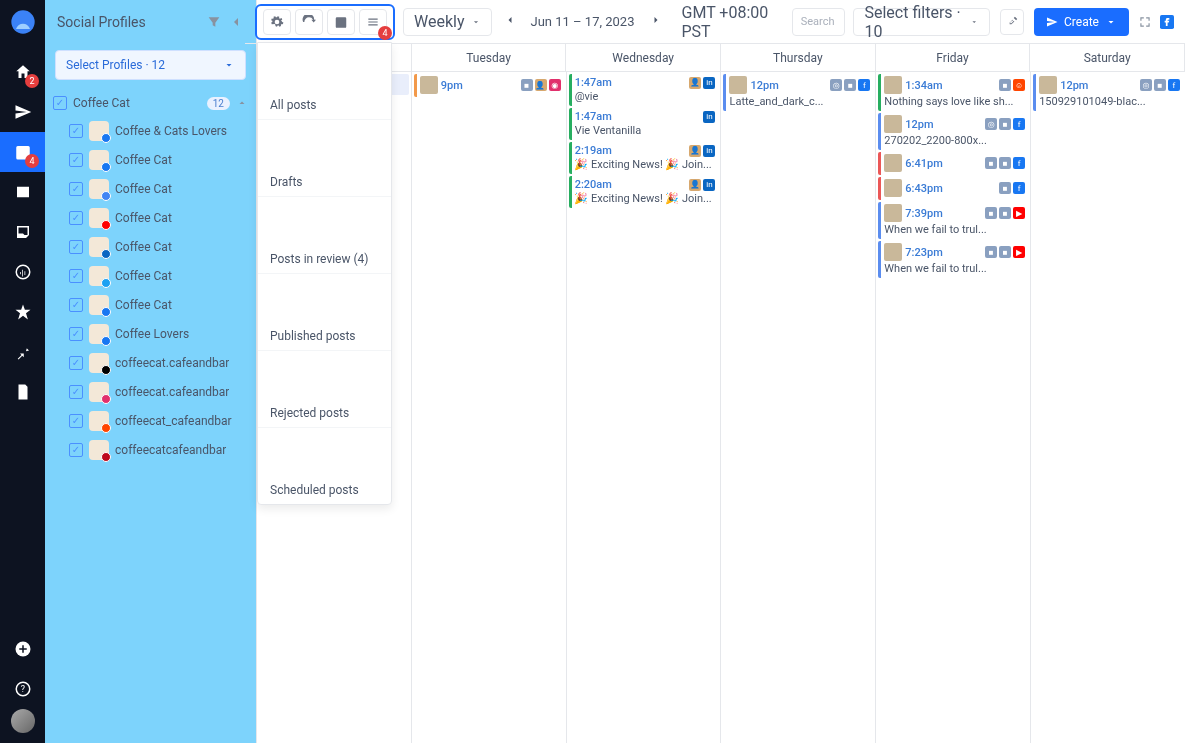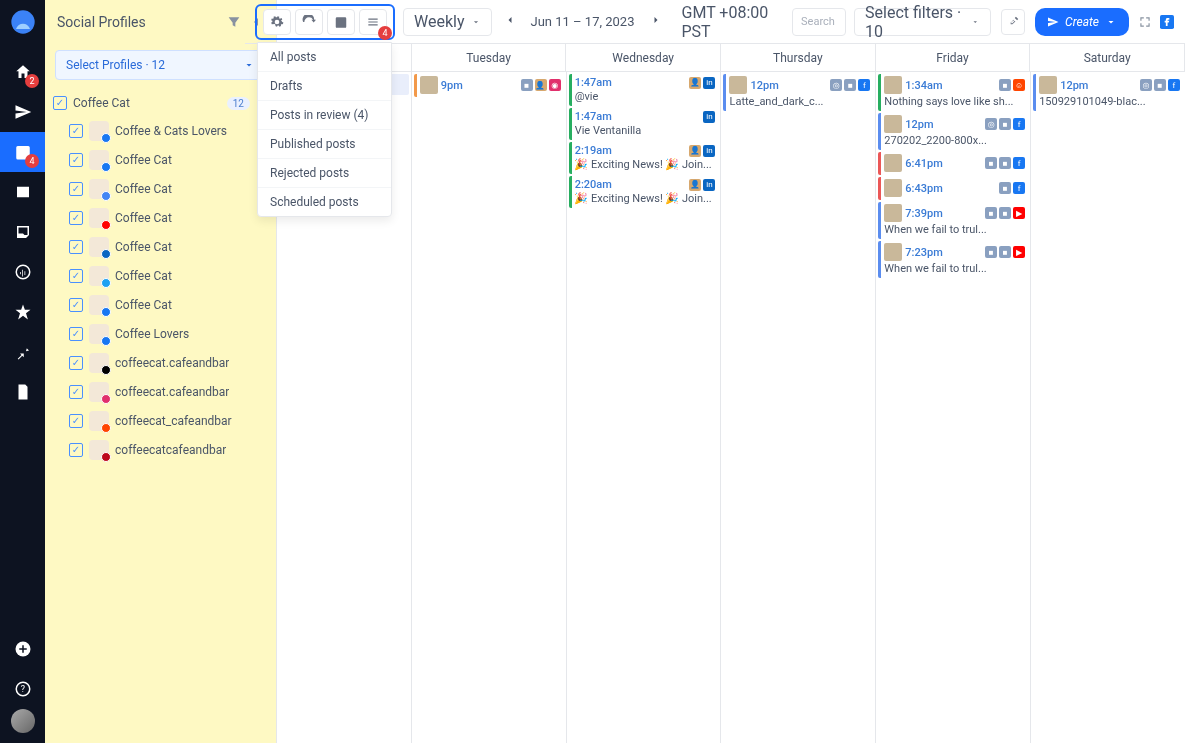--- a/index.html
+++ b/index.html
@@ -53,22 +53,22 @@
   .rail .avatar {
     width: 24px; height: 24px; border-radius: 50%;
     background: linear-gradient(135deg,#aaa,#666);
     margin-bottom: 10px;
   }
 
   
   .sidebar {
     position: fixed;
     left: 45px; top: 0; bottom: 0;
-    width: 232px;
-    background: #fef9c3;
+    width: 212px;
+    background: #7dd3fc;
     border-right: 1px solid #e5e7eb;
     display: flex; flex-direction: column;
     z-index: 20;
   }
   .sidebar-header {
     height: 44px;
     display: flex; align-items: center;
     padding: 0 12px;
     gap: 6px;
     font-size: 14px;
@@ -177,40 +177,41 @@
   .nav-arrow svg{width:12px;height:12px;fill:currentColor;}
   .date-range{font-size:13px;color:#4a5568;min-width:110px;text-align:center;}
   .topbar .grow{flex:1;}
   .tz{color:#4a5568;font-size:16px;}
   .search {
     height:28px;width:60px;border:1px solid #e5e7eb;border-radius:4px;
     padding:0 8px;font-size:11px;color:#aab0bb;
     display:flex;align-items:center;
   }
   .create-btn{
-    height:28px;background:#1a6dff;color:#fff;border-radius:10px;
-    padding:0 12px;display:flex;align-items:center;gap:6px;cursor:pointer;font-size:12px;font-style:italic;
+    height:28px;background:#1a6dff;color:#fff;border-radius:4px;
+    padding:0 12px;display:flex;align-items:center;gap:6px;cursor:pointer;font-size:12px;
   }
   .create-btn svg{width:12px;height:12px;fill:#fff;}
   .after-create-icons{display:flex;align-items:center;gap:6px;}
   .tiny-icon{width:16px;height:16px;display:flex;align-items:center;justify-content:center;color:#8892a0;}
 
   
   .dropdown {
     position:absolute;
     left:0; top:36px;
     width:135px;
     background:#fff;
     border:1px solid #e5e7eb;
     border-radius:0 0 4px 4px;
     box-shadow:0 4px 10px rgba(0,0,0,.08);
   }
   .dropdown .dd-item{
     padding:7px 12px;font-size:12px;color:#4a5568;cursor:pointer;
     border-bottom:1px solid #f3f5f7;
+    margin-top:48px;
   }
   .dropdown .dd-item:last-child{border-bottom:none;}
 
   
   .cal-head {
     height:28px;display:flex;border-bottom:1px solid #e5e7eb;
   }
   .cal-head .dummy{width:12px;border-right:1px solid #e5e7eb;}
   .day-col-head{
     flex:1;display:flex;align-items:center;justify-content:center;

